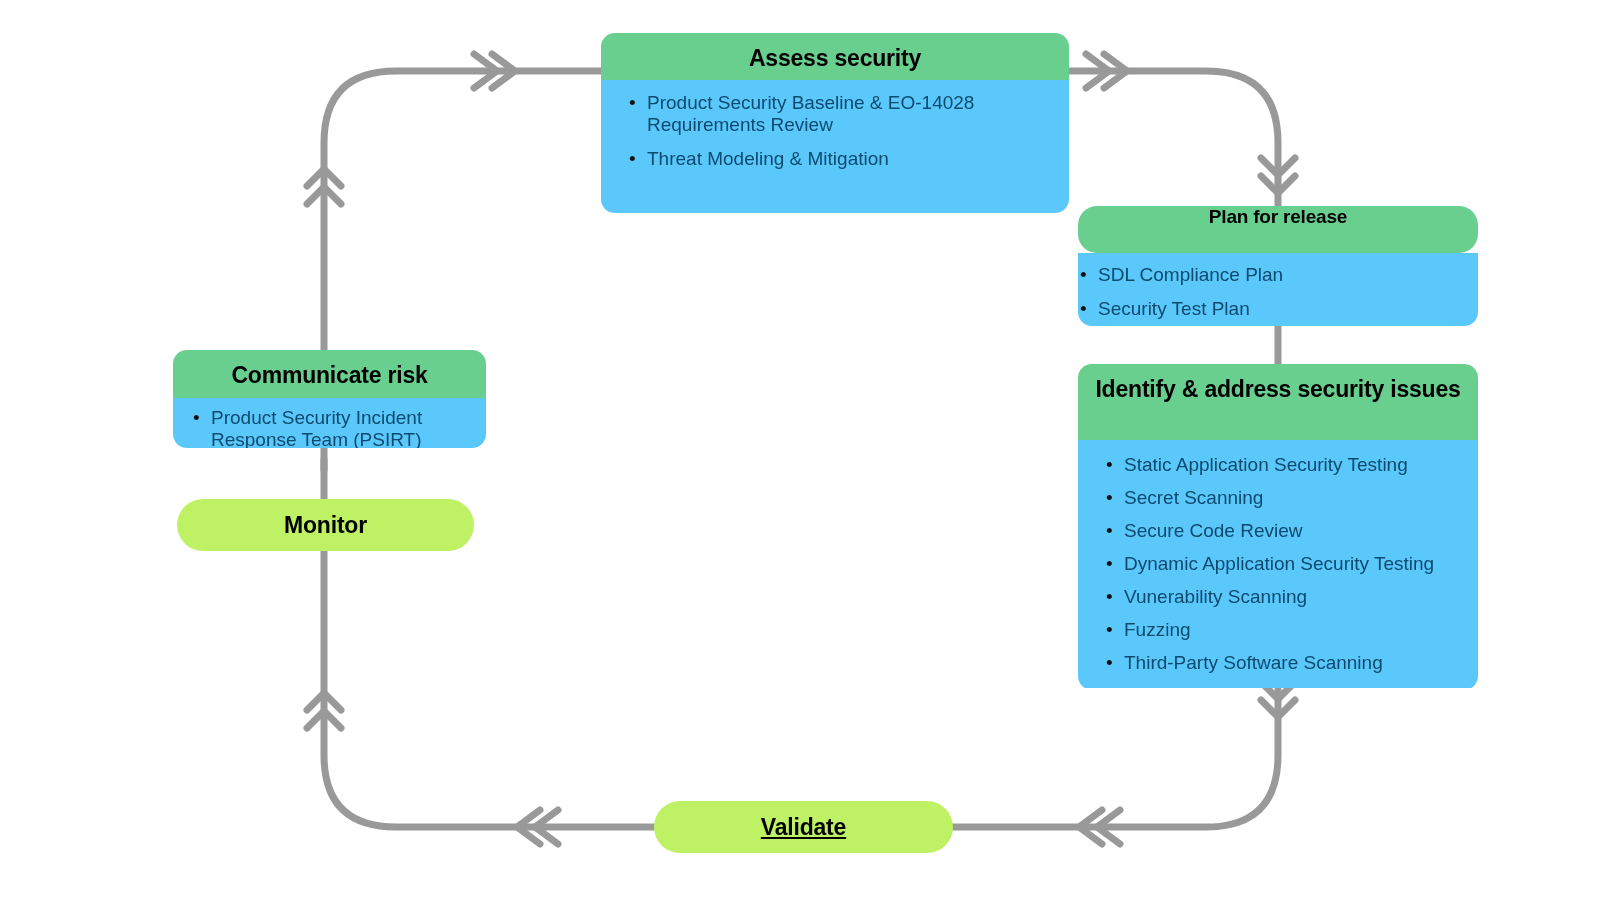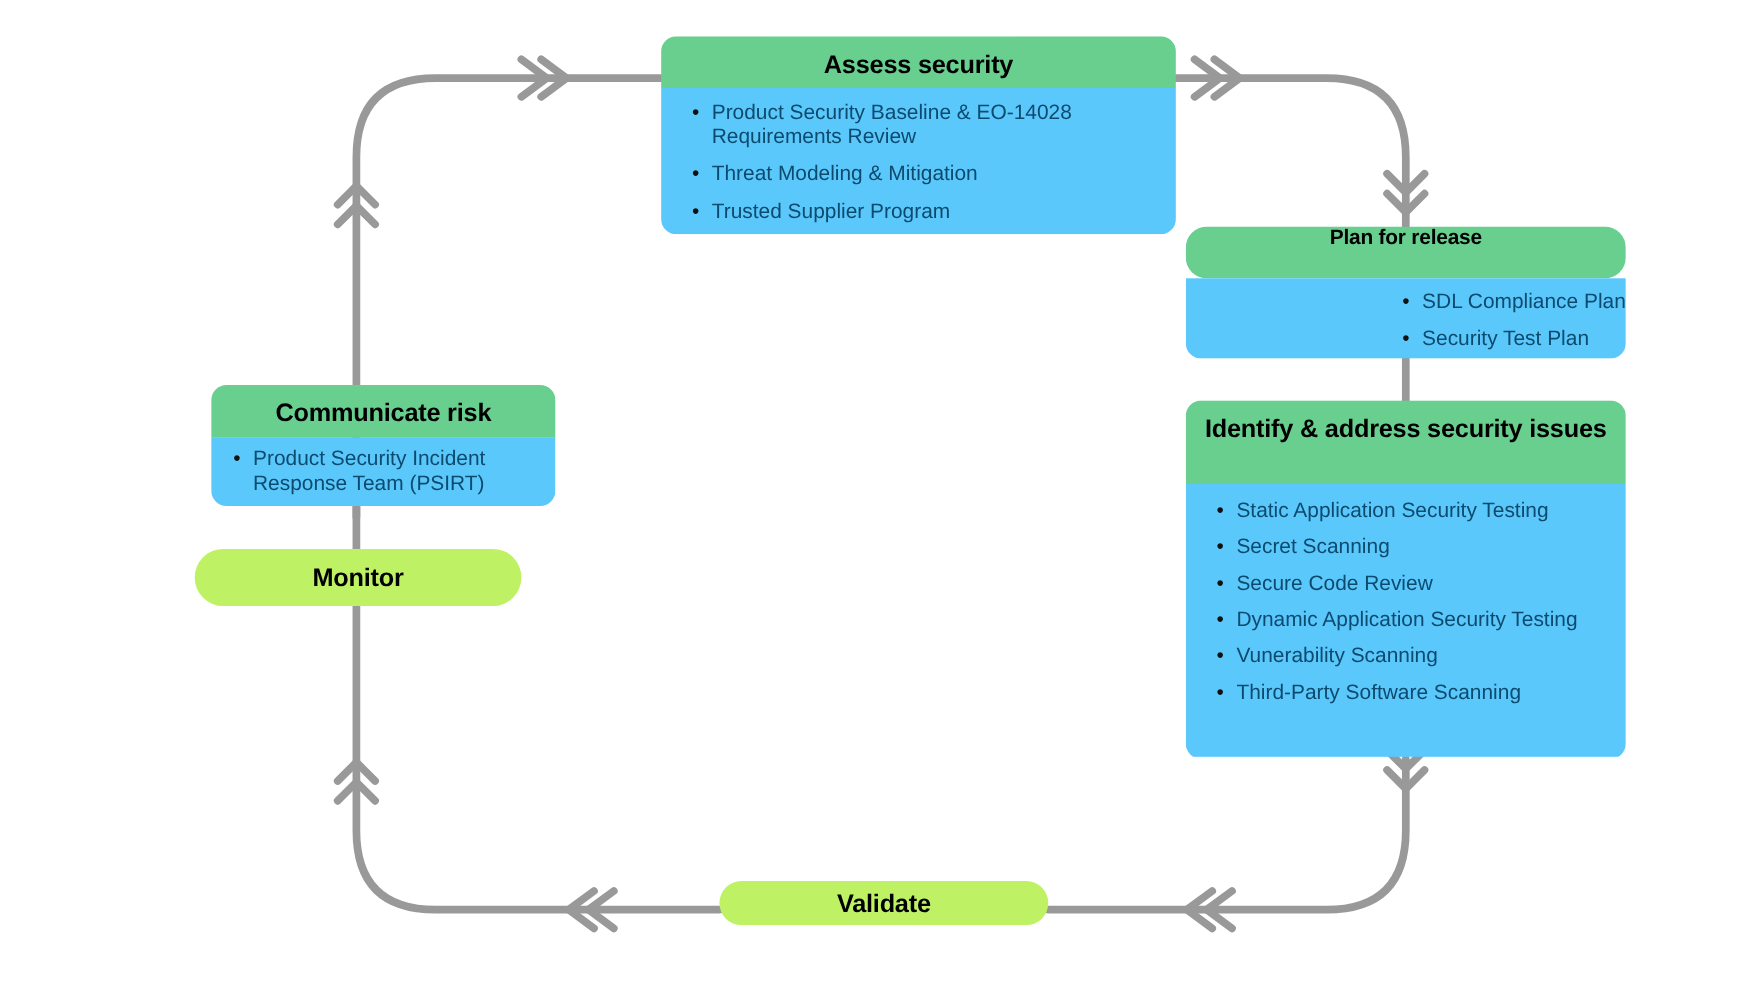--- a/index.html
+++ b/index.html
@@ -99,21 +99,21 @@
   #node-plan .node-header {
     height: 47px;
     font-size: 19px;
     padding-top: 0;
     border-radius: 19px;
   }
   #node-plan .node-body {
     height: 73px;
     padding: 11px 0 0 0;
     display: flex;
-    justify-content: flex-end;
+    justify-content: flex-start;
   }
   #node-plan .bullets {
     text-align: left;
   }
   #node-plan .bullets li {
     font-size: 19px;
     line-height: 1.16;
     margin-bottom: 12px;
   }
 
@@ -134,24 +134,24 @@
     padding: 14px 10px 0 26px;
   }
   #node-identify .bullets li {
     font-size: 19px;
     line-height: 1.16;
     margin-bottom: 11px;
   }
 
   
   #node-communicate {
-    left: 192px;
+    left: 173px;
     top: 350px;
     width: 313px;
-    height: 110px;
+    height: 98px;
   }
   #node-communicate .node-header {
     height: 48px;
     font-size: 23px;
     padding-top: 12px;
   }
   #node-communicate .node-body {
     height: 62px;
     padding: 9px 8px 0 18px;
   }
@@ -179,21 +179,22 @@
   #node-monitor {
     left: 177px;
     top: 499px;
     width: 297px;
     height: 52px;
   }
   #node-validate {
     left: 654px;
     top: 801px;
     width: 299px;
-    height: 40px;
+    height: 52px;
+    text-decoration: underline;
   }
 </style>
 </head>
 <body>
 
 <div id="canvas">
 
   <svg id="flow-lines" viewBox="0 0 1599 900">
     <g fill="none" stroke="#999999" stroke-width="7" stroke-linecap="round" stroke-linejoin="round">
 
@@ -253,21 +254,20 @@
       </g>
     </g>
   </svg>
 
   <div class="node" id="node-assess">
     <div class="node-header">Assess security</div>
     <div class="node-body">
       <ul class="bullets">
         <li>Product Security Baseline &amp; EO-14028 Requirements Review</li>
         <li>Threat Modeling &amp; Mitigation</li>
-        <li>Trusted Supplier Program</li>
       </ul>
     </div>
   </div>
 
   <div class="node" id="node-plan">
     <div class="node-header">Plan for release</div>
     <div class="node-body">
       <ul class="bullets">
         <li>SDL Compliance Plan</li>
         <li>Security Test Plan</li>
@@ -277,20 +277,21 @@
 
   <div class="node" id="node-identify">
     <div class="node-header">Identify &amp; address security issues</div>
     <div class="node-body">
       <ul class="bullets">
         <li>Static Application Security Testing</li>
         <li>Secret Scanning</li>
         <li>Secure Code Review</li>
         <li>Dynamic Application Security Testing</li>
         <li>Vunerability Scanning</li>
+        <li>Fuzzing</li>
         <li>Third-Party Software Scanning</li>
       </ul>
     </div>
   </div>
 
   <div class="node" id="node-communicate">
     <div class="node-header">Communicate risk</div>
     <div class="node-body">
       <ul class="bullets">
         <li>Product Security Incident Response Team (PSIRT)</li>

